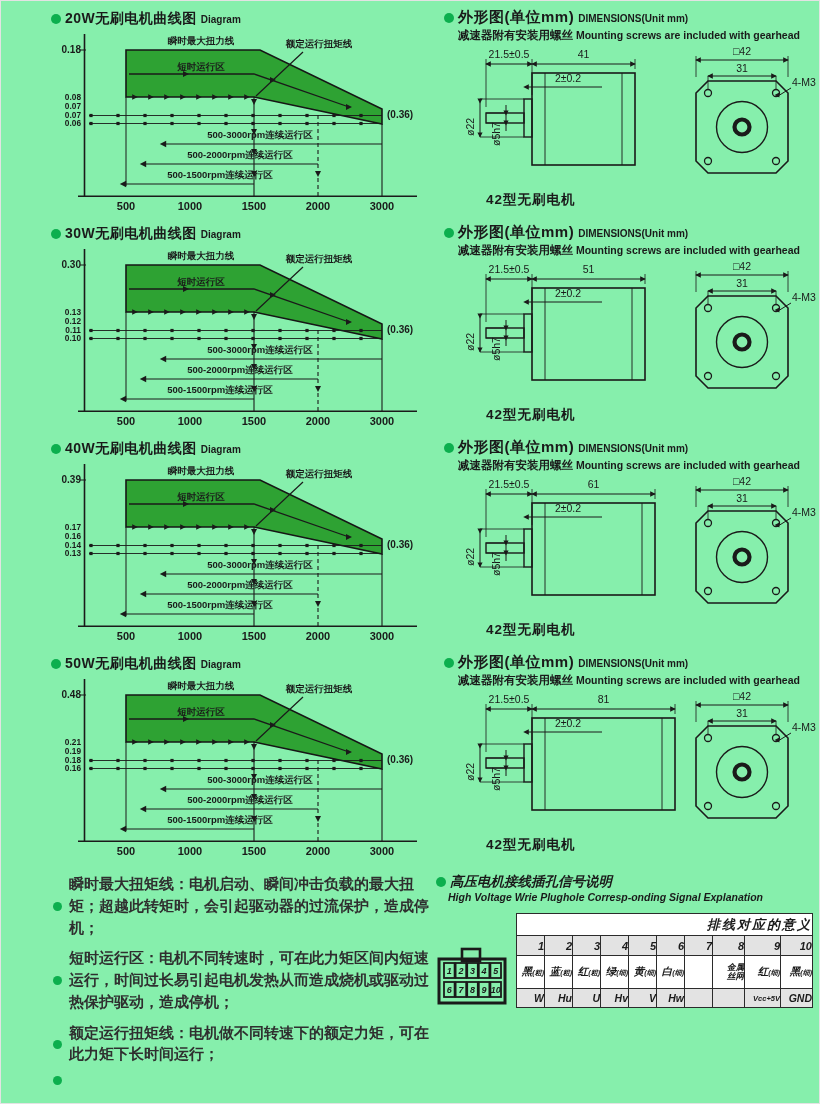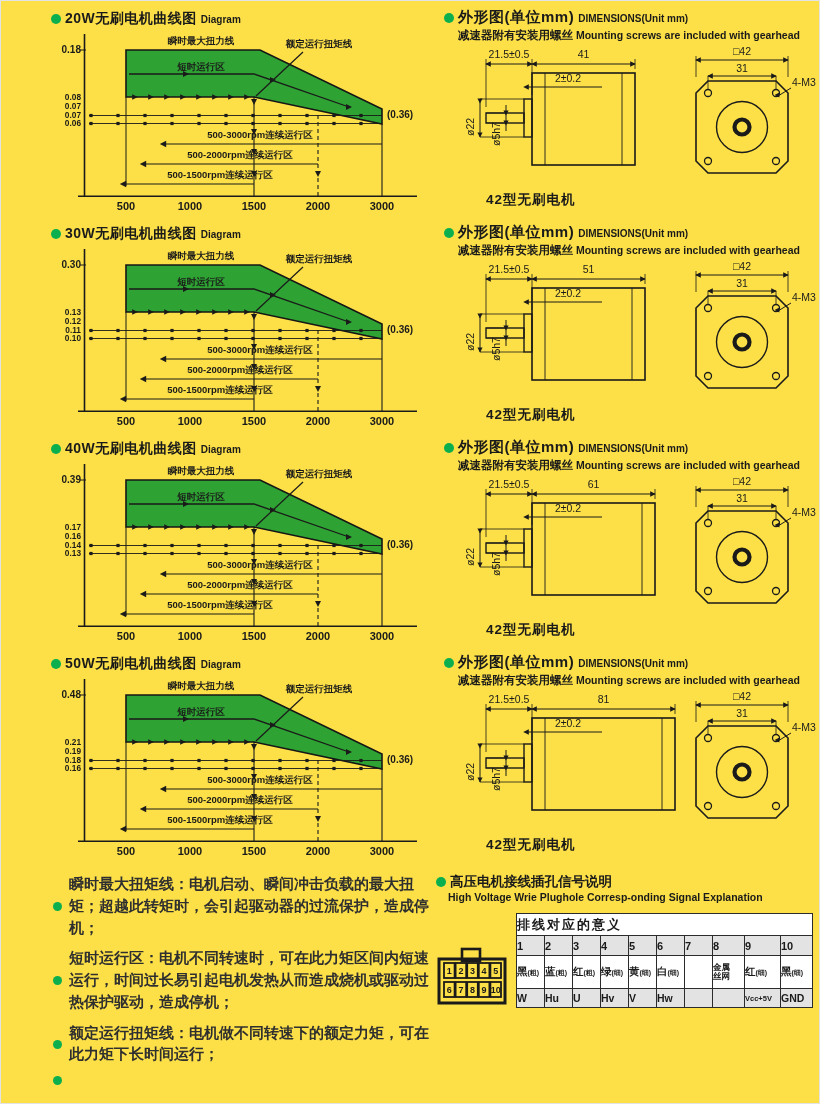--- a/index.html
+++ b/index.html
@@ -1,42 +1,42 @@
 <!DOCTYPE html>
 <html><head>
 <meta charset="utf-8">
 <style>
   html,body{margin:0;padding:0;background:#fff;}
   body{width:820px;height:1104px;font-family:"Liberation Sans","DejaVu Sans",sans-serif;color:#1a1a1a;}
-  .page{position:relative;width:820px;height:1104px;background:#fde047;border:1px solid #e3e3e3;box-sizing:border-box;overflow:hidden;}
+  .page{position:relative;width:820px;height:1104px;background:#86efac;border:1px solid #e3e3e3;box-sizing:border-box;overflow:hidden;}
   .main{display:flex;}
   .col-left{width:435px;}
   .col-right{width:383px;}
   .chart-section{height:215px;box-sizing:border-box;padding:9px 0 0 50px;}
   .dim-section{height:215px;box-sizing:border-box;padding:7px 4px 0 8px;}
   .sec-title{display:flex;align-items:baseline;gap:4px;white-space:nowrap;}
   .dot{width:10px;height:10px;border-radius:50%;background:#0caf4e;align-self:center;flex:0 0 auto;}
   .t-zh{font-weight:bold;font-size:14px;letter-spacing:0.5px;}
   .t-en{font-weight:bold;font-size:10px;}
   .dim-head .t-zh{font-size:15px;}
   .dim-sub{font-size:11.5px;font-weight:bold;margin:1px 0 0 14px;white-space:nowrap;}
   .dim-sub .en{font-size:10.5px;font-weight:600;}
   .dim-caption{font-size:13.5px;font-weight:600;width:230px;margin:-2px 0 0 42px;letter-spacing:1px;}
   svg{display:block;font-family:inherit;}
   .bottom{display:flex;margin-top:4px;}
   .notes{width:435px;box-sizing:border-box;padding:8px 6px 0 52px;}
   .note{display:flex;gap:7px;margin-bottom:9px;}
   .note .dot{width:9px;height:9px;margin-top:2px;}
   .note-text{font-size:15px;font-weight:bold;color:#2f2f2f;line-height:1.45;}
-  .wiring{width:383px;box-sizing:border-box;padding:8px 2px 0 0;}
+  .wiring{width:383px;box-sizing:border-box;padding:8px 2px 0 0;font-style:italic;}
   .wiring-title-zh{font-size:13.5px;font-weight:bold;}
   .wiring-title-en{font-size:10.5px;font-weight:bold;margin-left:12px;}
   .wiring-body{display:flex;align-items:flex-end;gap:6px;margin-top:10px;}
   table.wt{border-collapse:collapse;table-layout:fixed;}
-  table.wt td,table.wt th{border:1.6px solid #2b2b2b;text-align:left;vertical-align:middle;padding:0;}
+  table.wt td,table.wt th{border:1.6px solid #2b2b2b;text-align:right;vertical-align:middle;padding:0;}
   table.wt .tt{font-size:13px;font-weight:bold;height:21px;background:#fff;letter-spacing:2px;}
   table.wt .num{font-size:11px;font-weight:bold;height:19px;background:#e3e3e3;}
   table.wt .wire{font-size:10.5px;font-weight:bold;height:32px;background:#fff;}
   table.wt .wire .sub{font-size:7px;}
   table.wt .wire .mesh{font-size:8.5px;line-height:1.1;display:inline-block;}
   table.wt .sig{font-size:10.5px;font-weight:bold;height:18px;background:#e3e3e3;}
   table.wt .sig.small{font-size:7.5px;}
   .page-number{text-align:center;font-size:12.5px;font-weight:bold;margin-top:14px;}
 </style>
 </head>

